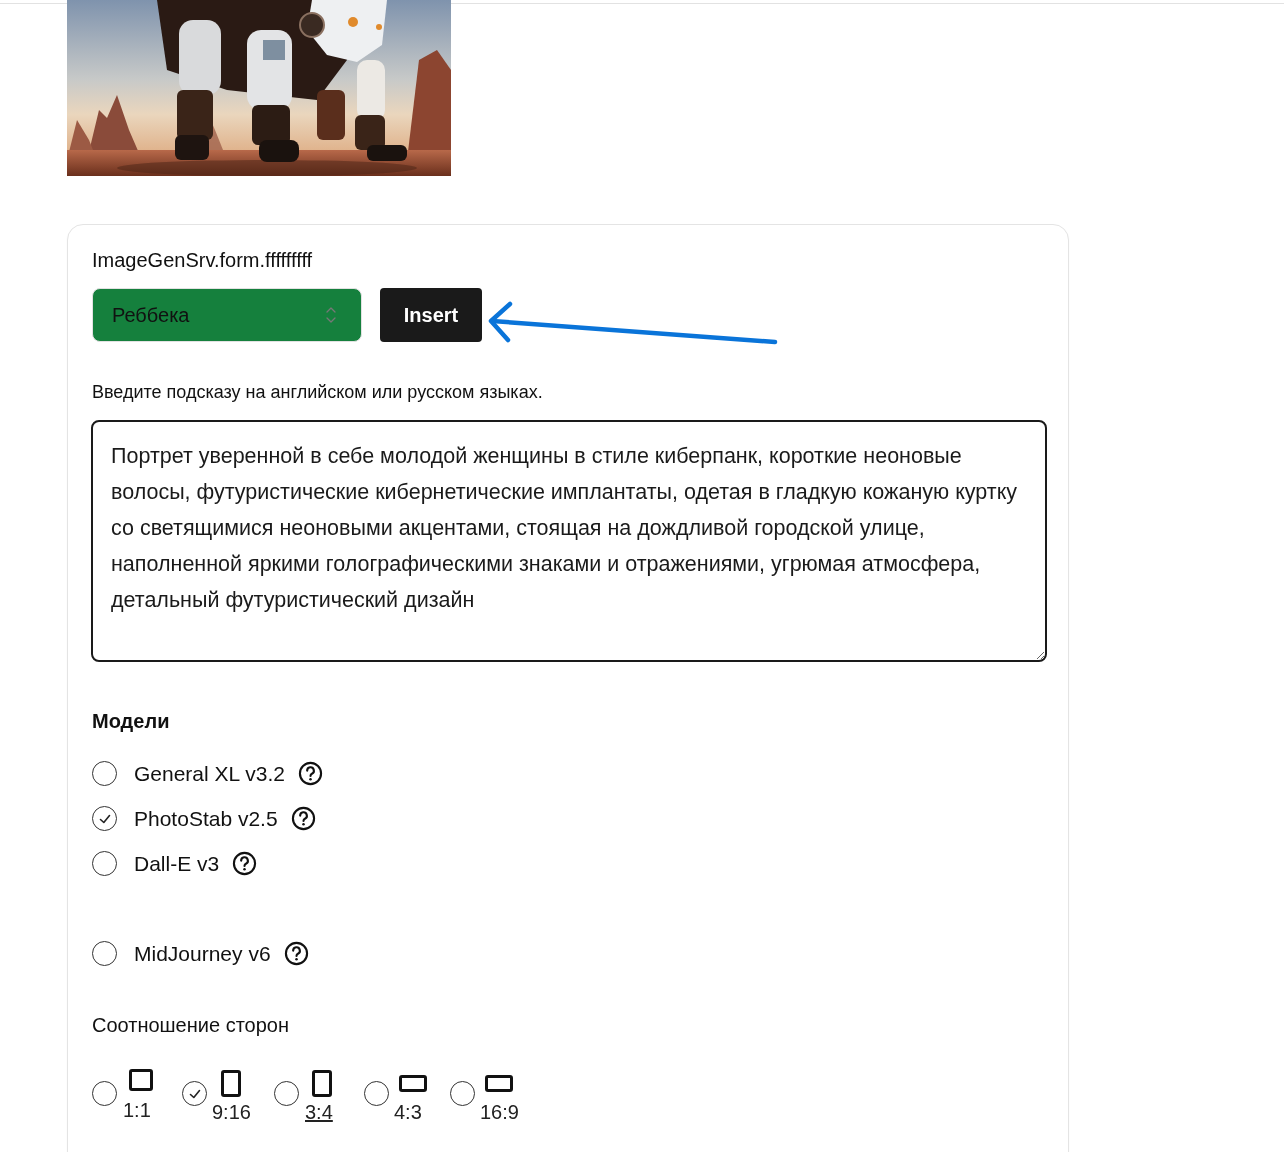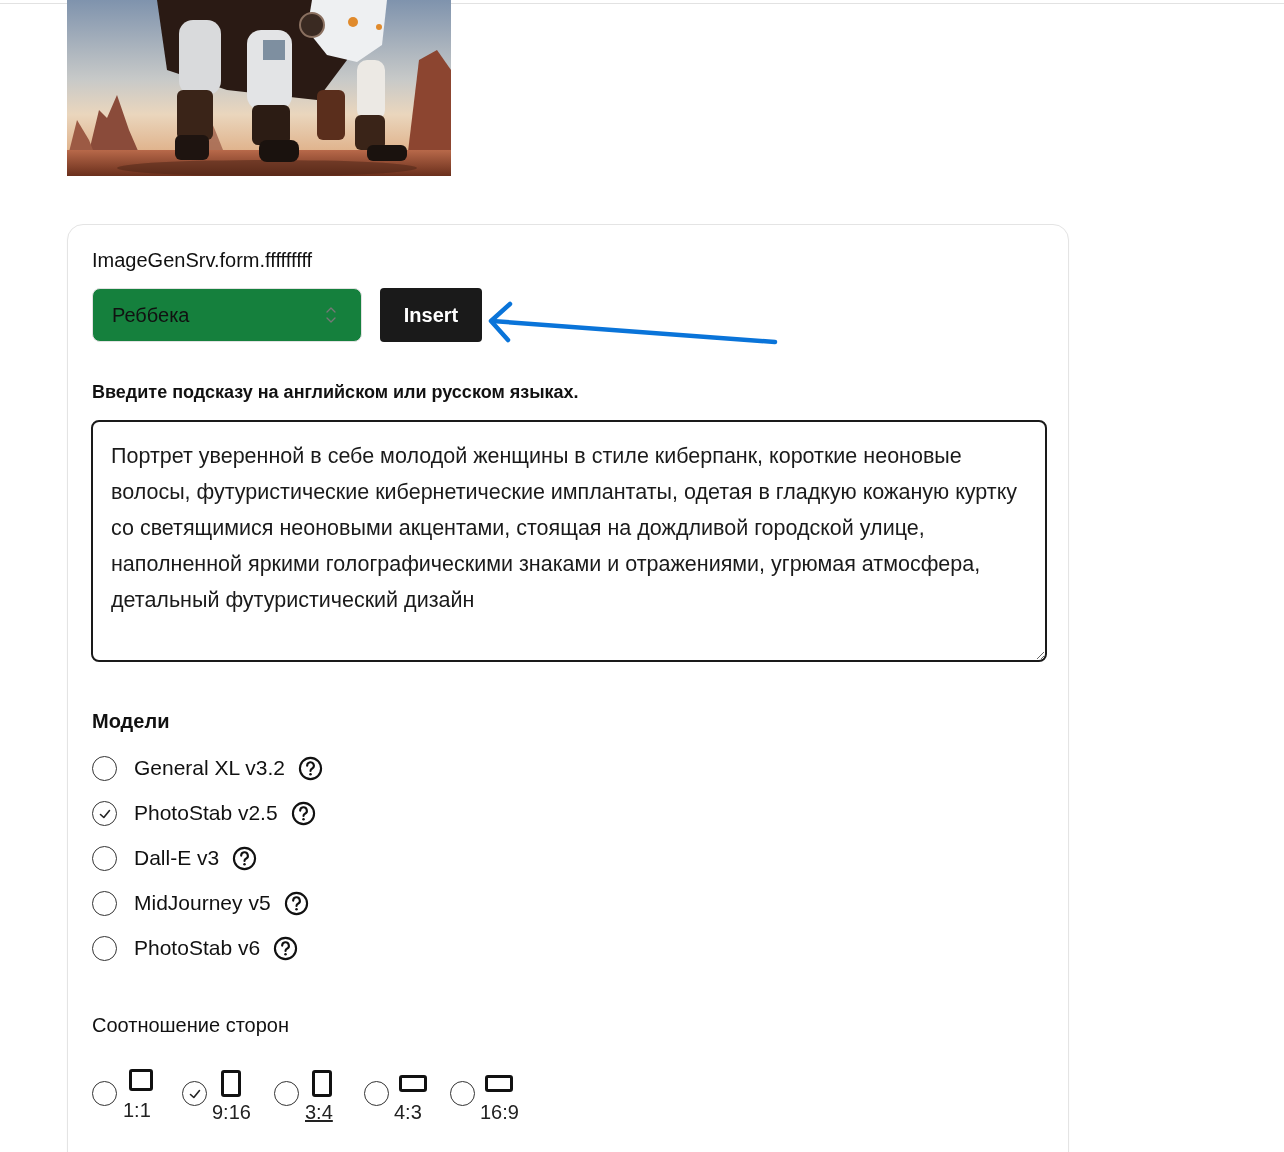--- a/index.html
+++ b/index.html
@@ -45,37 +45,37 @@
     position: absolute; left: 312px; top: 63px; width: 102px; height: 54px;
     background: #1a1a1a; color: #fff; border: none; border-radius: 4px;
     font-size: 20px; font-weight: 700; font-family: "Liberation Sans", sans-serif;
     display: flex; align-items: center; justify-content: center;
   }
   .annotation-arrow {
     position: absolute; left: 480px; top: 298px; width: 305px; height: 50px;
   }
   .prompt-label {
     position: absolute; left: 24px; top: 157px;
-    font-size: 18px; font-weight: 700; color: #111;
+    font-size: 18px; font-weight: 400; color: #111;
   }
   .prompt-textarea {
     position: absolute; left: 23px; top: 195px; width: 956px; height: 242px;
     border: 2px solid #1a1a1a; border-radius: 8px;
     padding: 16px 18px; resize: both;
     font-family: "Liberation Sans", "DejaVu Sans", sans-serif;
     font-size: 21.5px; line-height: 36px; color: #1a1a1a;
     background: #fff; outline: none;
   }
   .section-label {
     position: absolute; left: 24px;
     font-size: 20px; color: #111;
   }
   .model-item {
     position: absolute; left: 24px; height: 30px;
-    display: flex; align-items: flex-start;
+    display: flex; align-items: flex-end;
   }
   .radio {
     width: 25px; height: 25px; border-radius: 50%;
     border: 1.5px solid #333; background: #fff;
     display: flex; align-items: center; justify-content: center;
     flex-shrink: 0;
   }
   .radio svg { width: 14px; height: 14px; }
   .model-label {
     margin-left: 17px; font-size: 21px; color: #111;
@@ -190,33 +190,24 @@
   <div class="model-item" style="top:621px;">
     <span class="radio"></span>
     <span class="model-label">Dall-E v3</span>
     <svg class="help-icon" viewBox="0 0 26 26">
       <circle cx="13" cy="13" r="11" fill="none" stroke="#111" stroke-width="2.2"></circle>
       <path d="M9.5,10 a3.5,3.5 0 1 1 5,3.2 c-1.2,0.6 -1.5,1.2 -1.5,2.4" fill="none" stroke="#111" stroke-width="2.2" stroke-linecap="round"></path>
       <circle cx="13" cy="19" r="1.3" fill="#111"></circle>
     </svg>
   </div>
 
-  <div class="model-item" style="top:666px;">
-    <span class="radio"></span>
-    <span class="model-label">MidJourney v5</span>
-    <svg class="help-icon" viewBox="0 0 26 26">
-      <circle cx="13" cy="13" r="11" fill="none" stroke="#111" stroke-width="2.2"></circle>
-      <path d="M9.5,10 a3.5,3.5 0 1 1 5,3.2 c-1.2,0.6 -1.5,1.2 -1.5,2.4" fill="none" stroke="#111" stroke-width="2.2" stroke-linecap="round"></path>
-      <circle cx="13" cy="19" r="1.3" fill="#111"></circle>
-    </svg>
-  </div>
 
   <div class="model-item" style="top:711px;">
     <span class="radio"></span>
-    <span class="model-label">PhotoStab v6</span>
+    <span class="model-label">MidJourney v6</span>
     <svg class="help-icon" viewBox="0 0 26 26">
       <circle cx="13" cy="13" r="11" fill="none" stroke="#111" stroke-width="2.2"></circle>
       <path d="M9.5,10 a3.5,3.5 0 1 1 5,3.2 c-1.2,0.6 -1.5,1.2 -1.5,2.4" fill="none" stroke="#111" stroke-width="2.2" stroke-linecap="round"></path>
       <circle cx="13" cy="19" r="1.3" fill="#111"></circle>
     </svg>
   </div>
 
   <div class="section-label" style="top:789px;">Соотношение сторон</div>
 
   <div class="ratio-item" style="left:24px; width:70px;">

